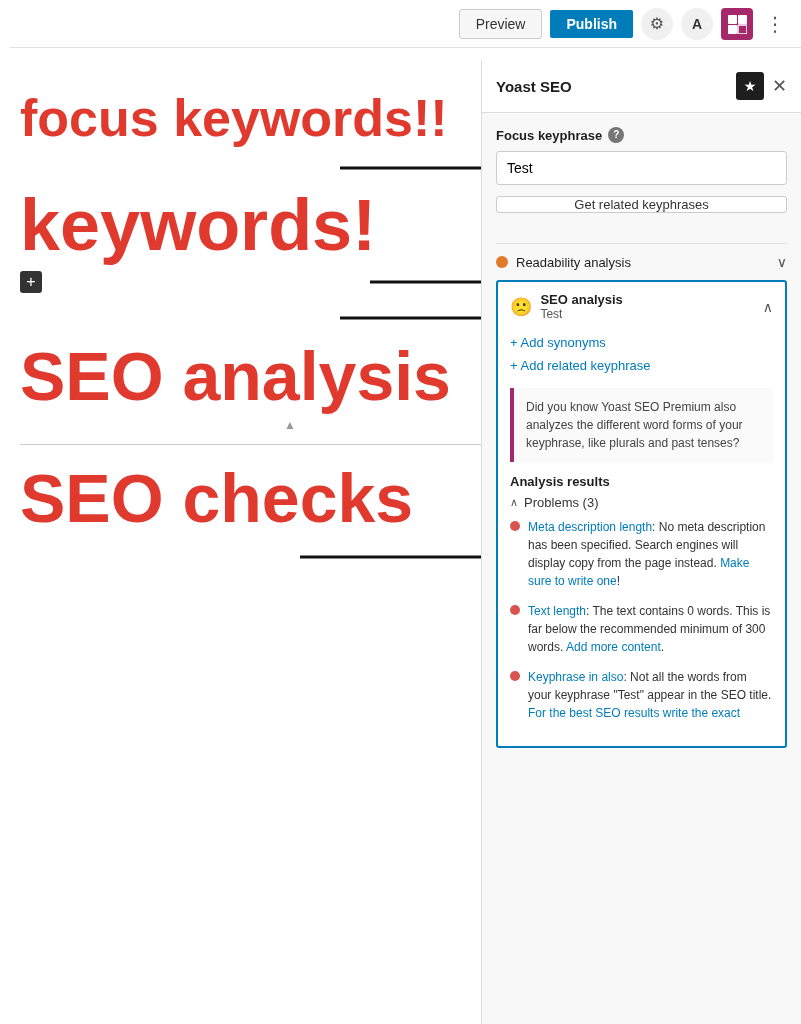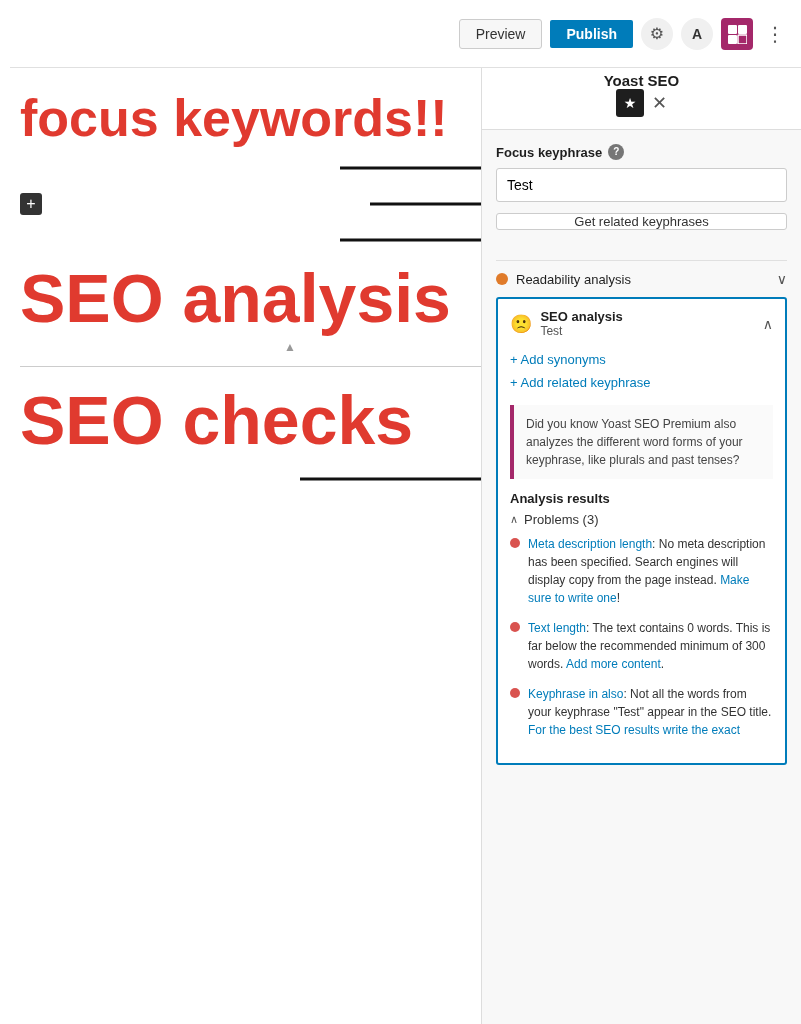--- a/index.html
+++ b/index.html
@@ -9,21 +9,21 @@
       font-family: -apple-system, BlinkMacSystemFont, 'Segoe UI', Arial, sans-serif;
       overflow: hidden;
       position: relative;
       background: #fff;
     }
 
     
     #topbar {
       position: absolute;
       top: 0; left: 10px; right: 0;
-      height: 68px;
+      height: 48px;
       background: #fff;
       display: flex;
       align-items: center;
       justify-content: flex-end;
       padding-right: 12px;
       border-bottom: 1px solid #e0e0e0;
       gap: 8px;
       z-index: 10;
     }
     .btn-preview {
@@ -146,21 +146,20 @@
       overflow: hidden;
     }
 
     .panel-header {
       display: flex;
       align-items: center;
       justify-content: space-between;
       padding: 12px 14px;
       background: #fff;
       border-bottom: 1px solid #ddd;
-      flex-direction: column;
     }
     .panel-title {
       font-size: 15px;
       font-weight: 600;
       color: #1e1e1e;
     }
     .panel-header-icons {
       display: flex;
       gap: 8px;
       align-items: center;
@@ -399,20 +398,21 @@
       <div class="arrow-svg">
         <svg width="200" height="30" viewBox="0 0 200 30">
           <line x1="0" y1="15" x2="185" y2="15" stroke="#111" stroke-width="3"></line>
           <polygon points="185,8 200,15 185,22" fill="#111"></polygon>
         </svg>
       </div>
     </div>
   </div>
 
   <div class="block-with-arrow">
+    <div class="editor-text-red-large">keywords!</div>
     <div class="arrow-row">
       <span class="plus-badge">+</span>
       <div class="arrow-svg">
         <svg width="170" height="30" viewBox="0 0 170 30">
           <line x1="0" y1="15" x2="155" y2="15" stroke="#111" stroke-width="3"></line>
           <polygon points="155,8 170,15 155,22" fill="#111"></polygon>
         </svg>
       </div>
     </div>
   </div>

